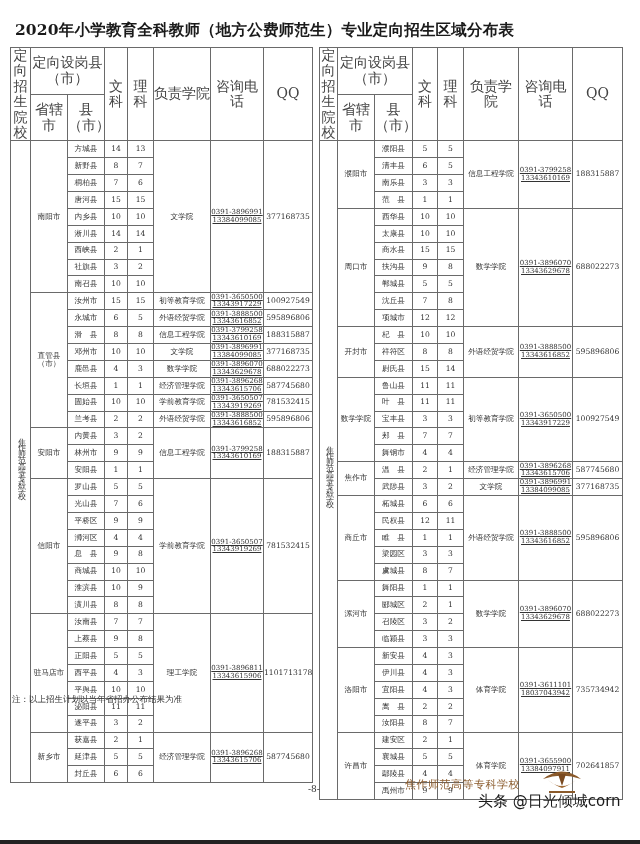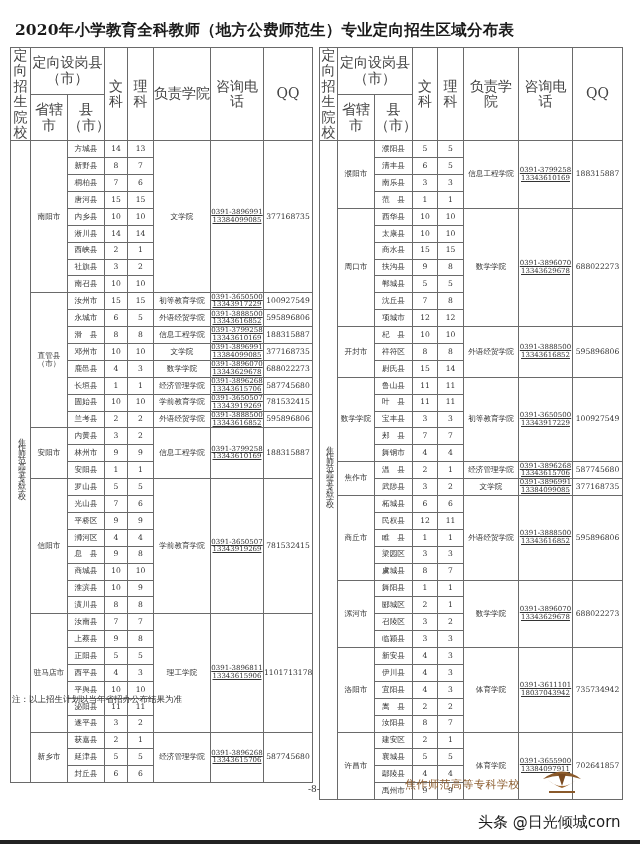--- a/index.html
+++ b/index.html
@@ -15,21 +15,21 @@
   #tbl-right { left:319px; top:47px; width:303px; }
   .hdr1 td, .hdr1 th { height:16px; }
   .hdr2 td, .hdr2 th { height:15px; }
   .drow td { height:15.9px; }
   .phone { font-size:7px; line-height:1.05;text-decoration:underline; }
   .vert { writing-mode:vertical-rl; text-orientation:upright; letter-spacing:6px; font-size:8px; }
   .note { position:absolute; left:12px; top:694px; font-size:8.5px; color:#333; }
   .pageno { position:absolute; left:308px; top:784px; font-size:9px; color:#333; }
   .footer-school { position:absolute; left:405px; top:777px; font-size:11px; color:#8a5a2b; letter-spacing:0.5px; }
   .logo { position:absolute; left:540px; top:766px; width:44px; height:30px; }
-  .watermark { position:absolute; left:478px; top:813px; font-size:15px; color:#1a1a1a;
+  .watermark { position:absolute; left:478px; top:792px; font-size:15px; color:#1a1a1a;
                font-family:"DejaVu Sans","Liberation Sans",sans-serif; }
   .bottom-bar { position:absolute; left:0; top:840px; width:640px; height:4px; background:#222; }
 </style>
 </head>
 <body>
 
 <div class="title">2020年小学教育全科教师（地方公费师范生）专业定向招生区域分布表</div>
 
 <table class="grid" id="tbl-left">
   <colgroup>

